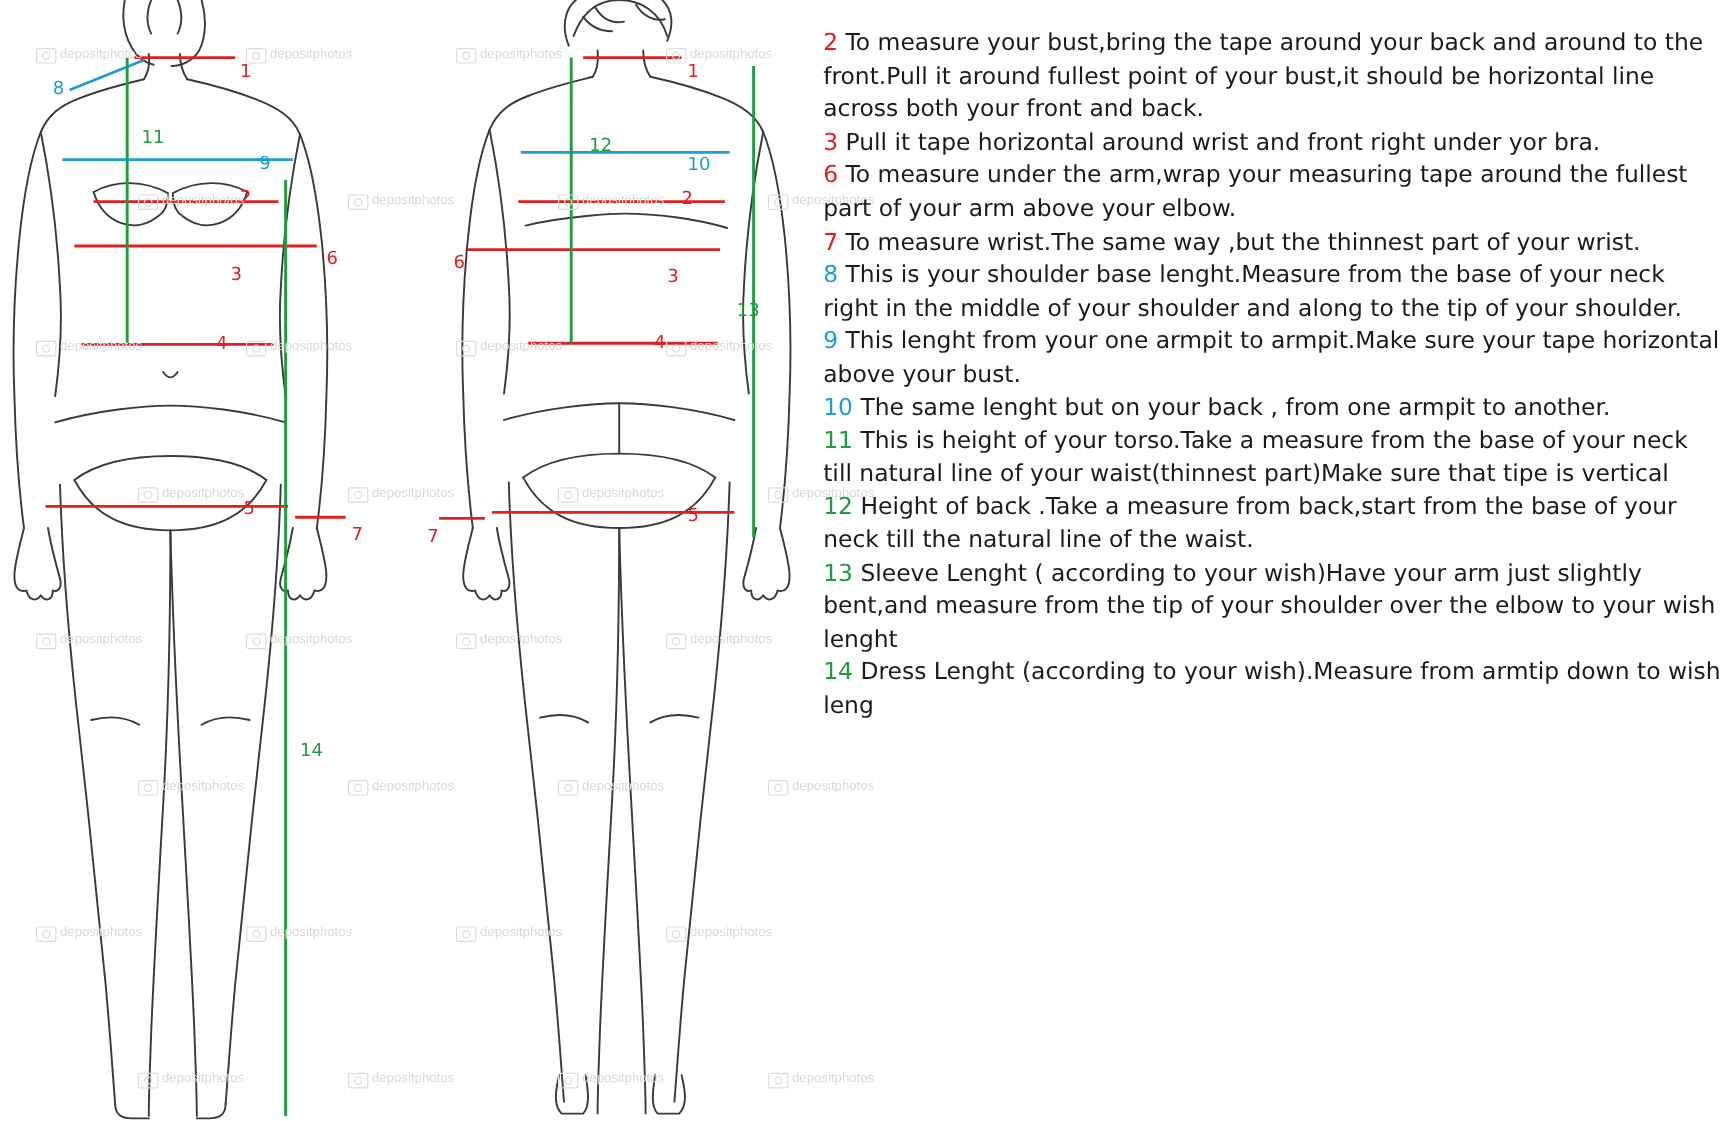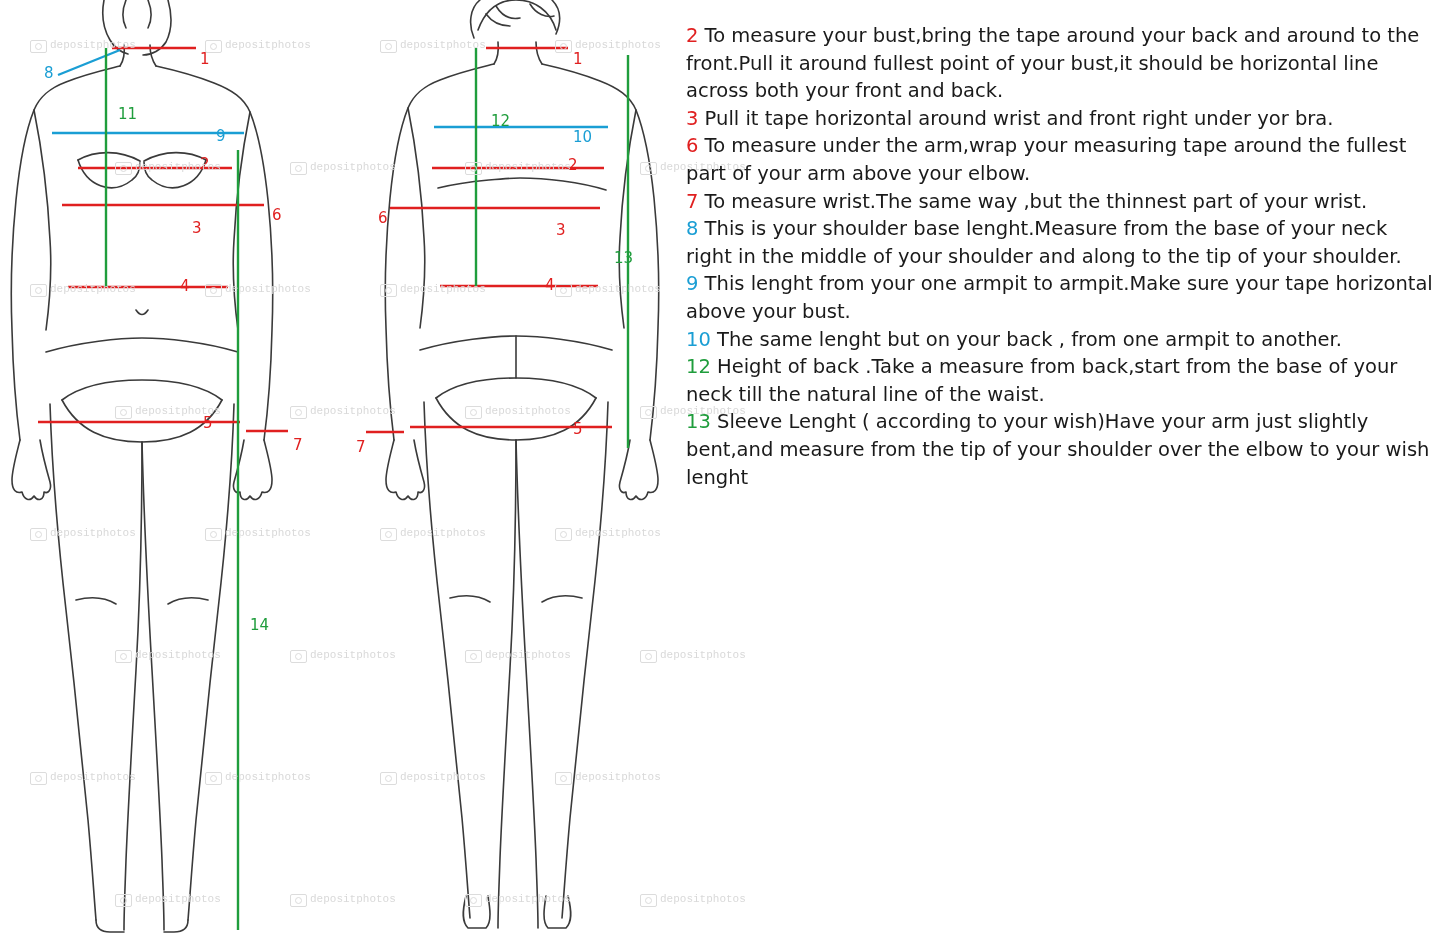--- a/index.html
+++ b/index.html
@@ -28,21 +28,21 @@
     height: 934px;
   }
   #figures svg {
     display: block;
   }
   
   .wm {
     position: absolute;
     color: #d9d9d9;
     font-size: 11px;
-    font-family: Liberation Mono, monospace;
+    font-family: Liberation Sans, sans-serif;
     white-space: nowrap;
     pointer-events: none;
     user-select: none;
   }
   .wmcam {
     position: absolute;
     width: 15px;
     height: 11px;
     border: 1.5px solid #dcdcdc;
     border-radius: 2px;
@@ -317,17 +317,19 @@
   </div>
 
   <div id="instructions">
       <p class="inst-line"><span class="num num-red">2</span><span> To measure your bust,bring the tape around your back and around to the front.Pull it around fullest point of your bust,it should be horizontal line across both your front and back.</span></p>
       <p class="inst-line"><span class="num num-red">3</span><span> Pull it tape horizontal around wrist and front right under yor bra.</span></p>
       <p class="inst-line"><span class="num num-red">6</span><span> To measure under the arm,wrap your measuring tape around the fullest part of your arm above your elbow.</span></p>
       <p class="inst-line"><span class="num num-red">7</span><span> To measure wrist.The same way ,but the thinnest part of your wrist.</span></p>
       <p class="inst-line"><span class="num num-blue">8</span><span> This is your shoulder base lenght.Measure from the base of your neck right in the middle of your shoulder and along to the tip of your shoulder.</span></p>
       <p class="inst-line"><span class="num num-blue">9</span><span> This lenght from your one armpit to armpit.Make sure your tape horizontal above your bust.</span></p>
       <p class="inst-line"><span class="num num-blue">10</span><span> The same lenght but on your back , from one armpit to another.</span></p>
+      <p class="inst-line"><span class="num num-green">11</span><span> This is height of your torso.Take a measure from the base of your neck till natural line of your waist(thinnest part)Make sure that tipe is vertical</span></p>
       <p class="inst-line"><span class="num num-green">12</span><span> Height of back .Take a measure from back,start from the base of your neck till the natural line of the waist.</span></p>
       <p class="inst-line"><span class="num num-green">13</span><span> Sleeve Lenght ( according to your wish)Have your arm just slightly bent,and measure from the tip of your shoulder over the elbow to your wish lenght</span></p>
+      <p class="inst-line"><span class="num num-green">14</span><span> Dress Lenght (according to your wish).Measure from  armtip down to wish leng</span></p>
     </div>
 
 </div>
 
 </body></html>

